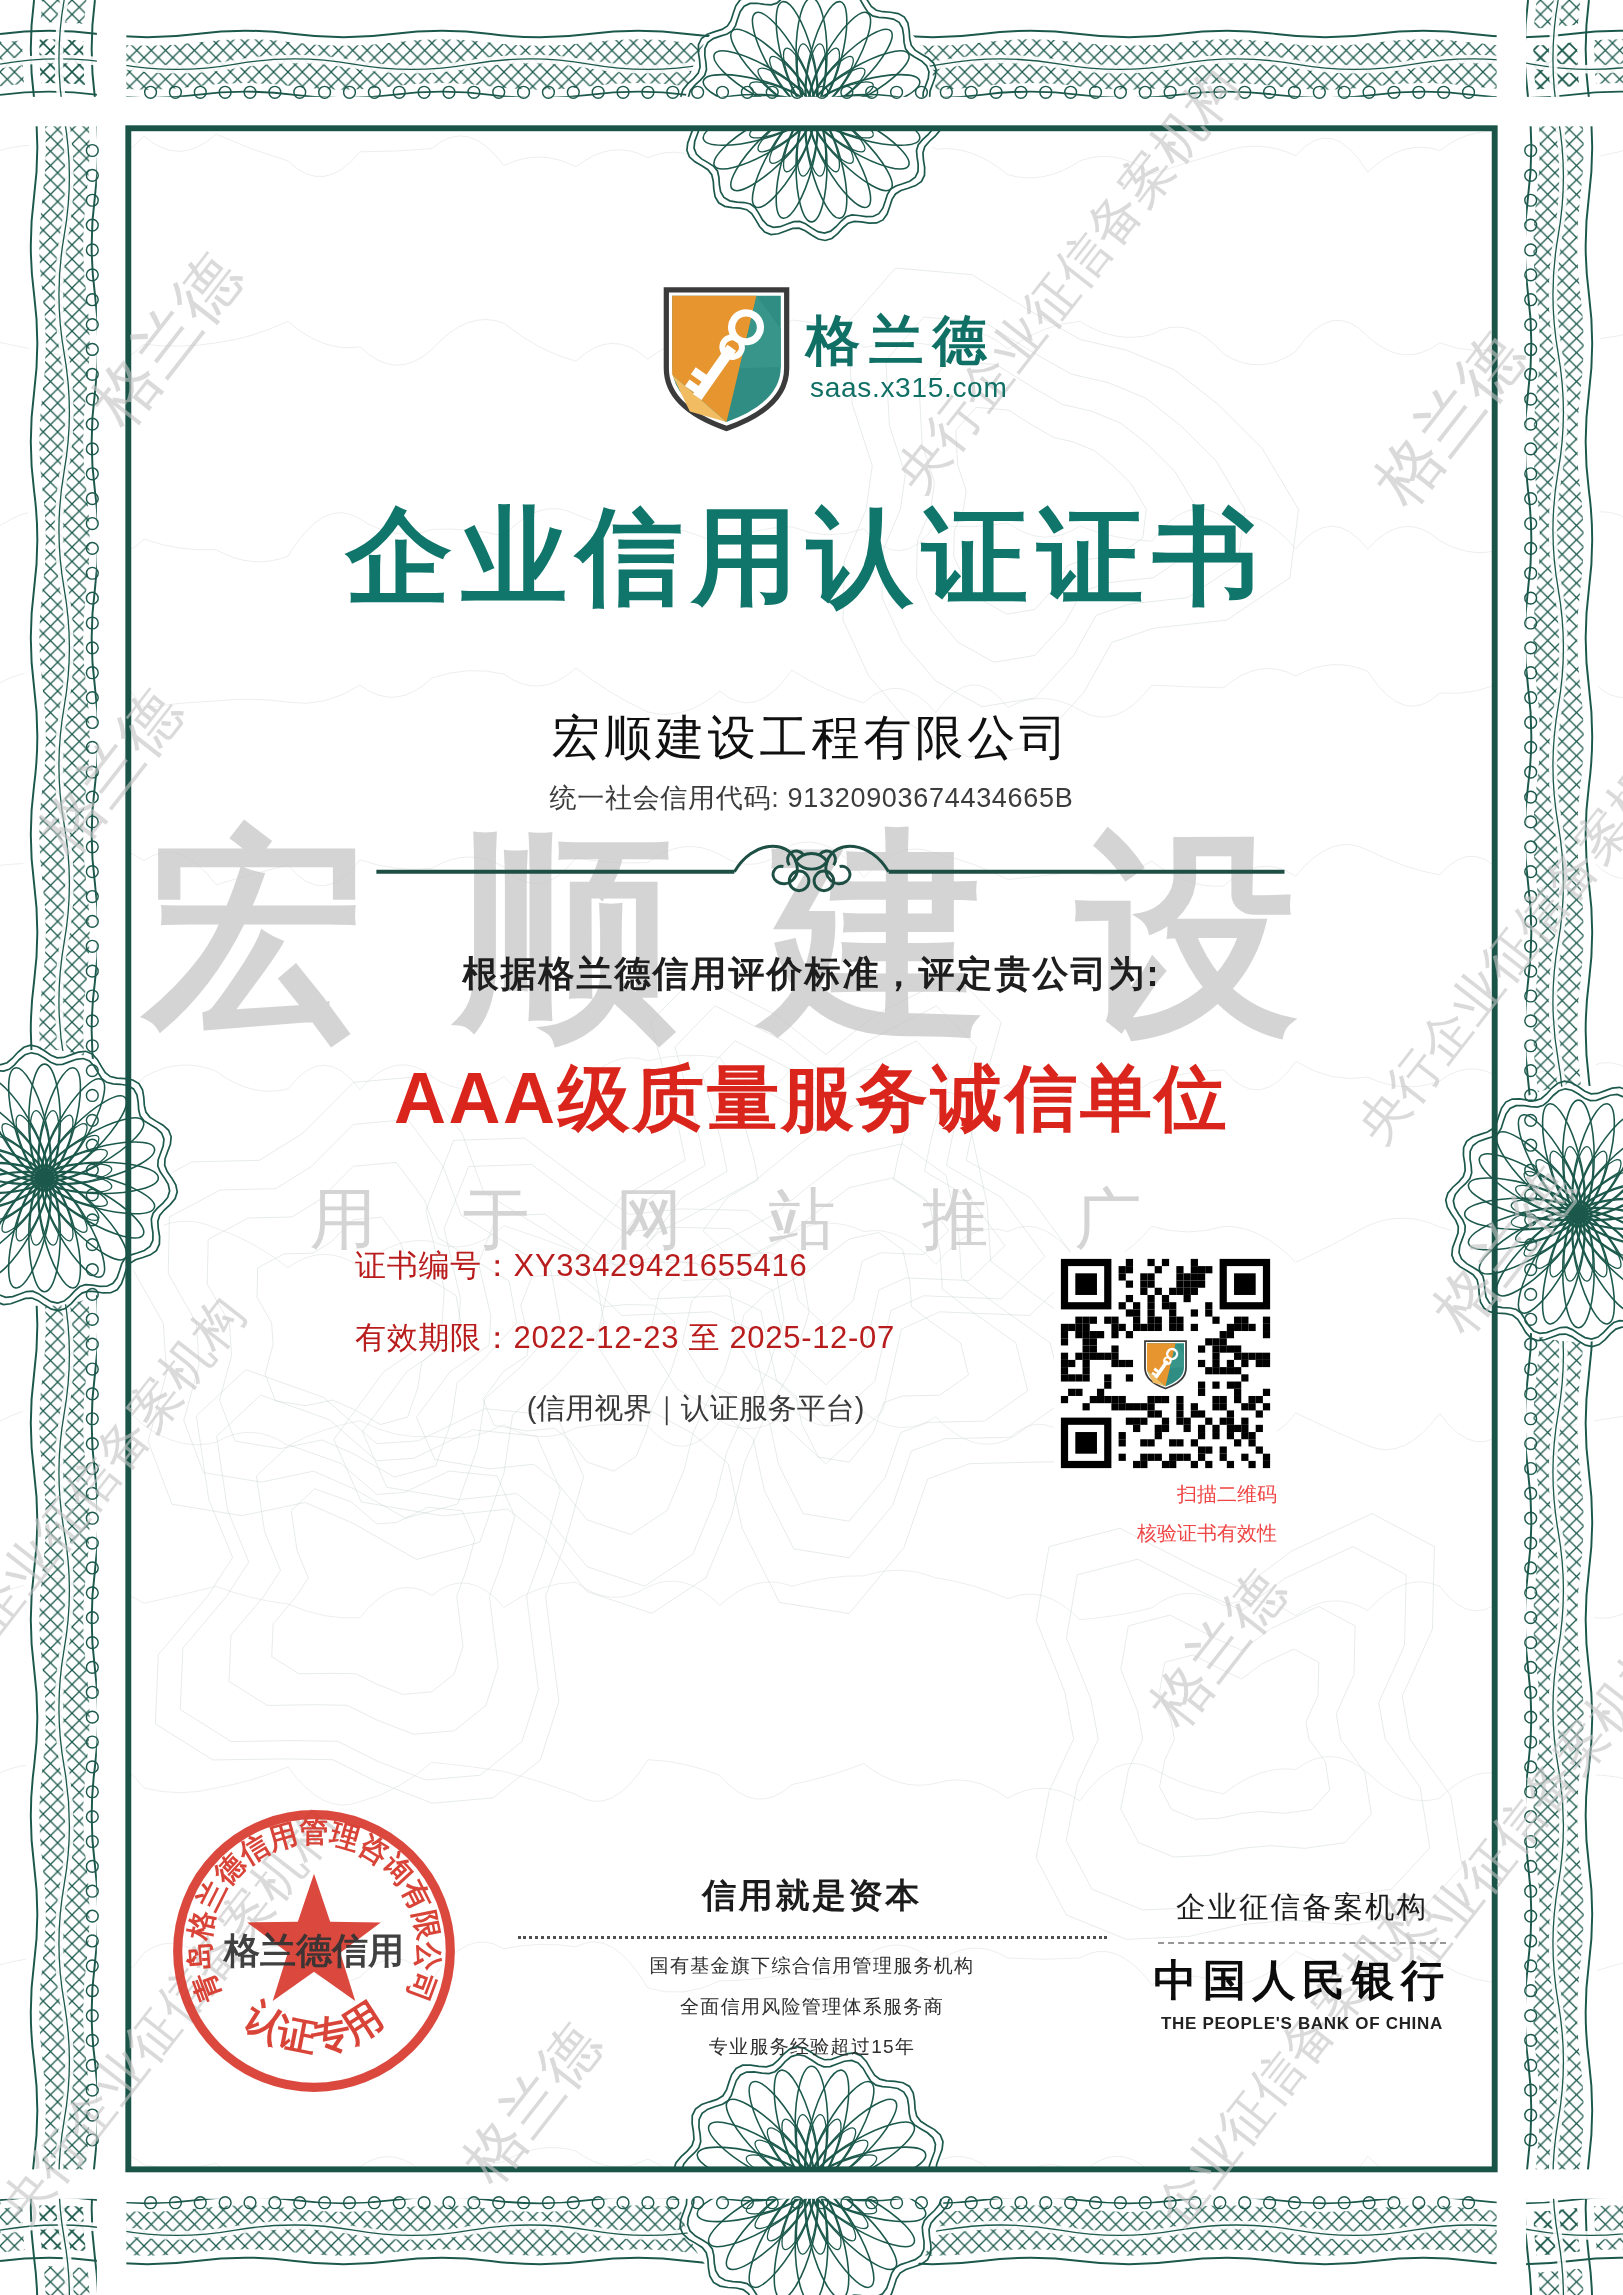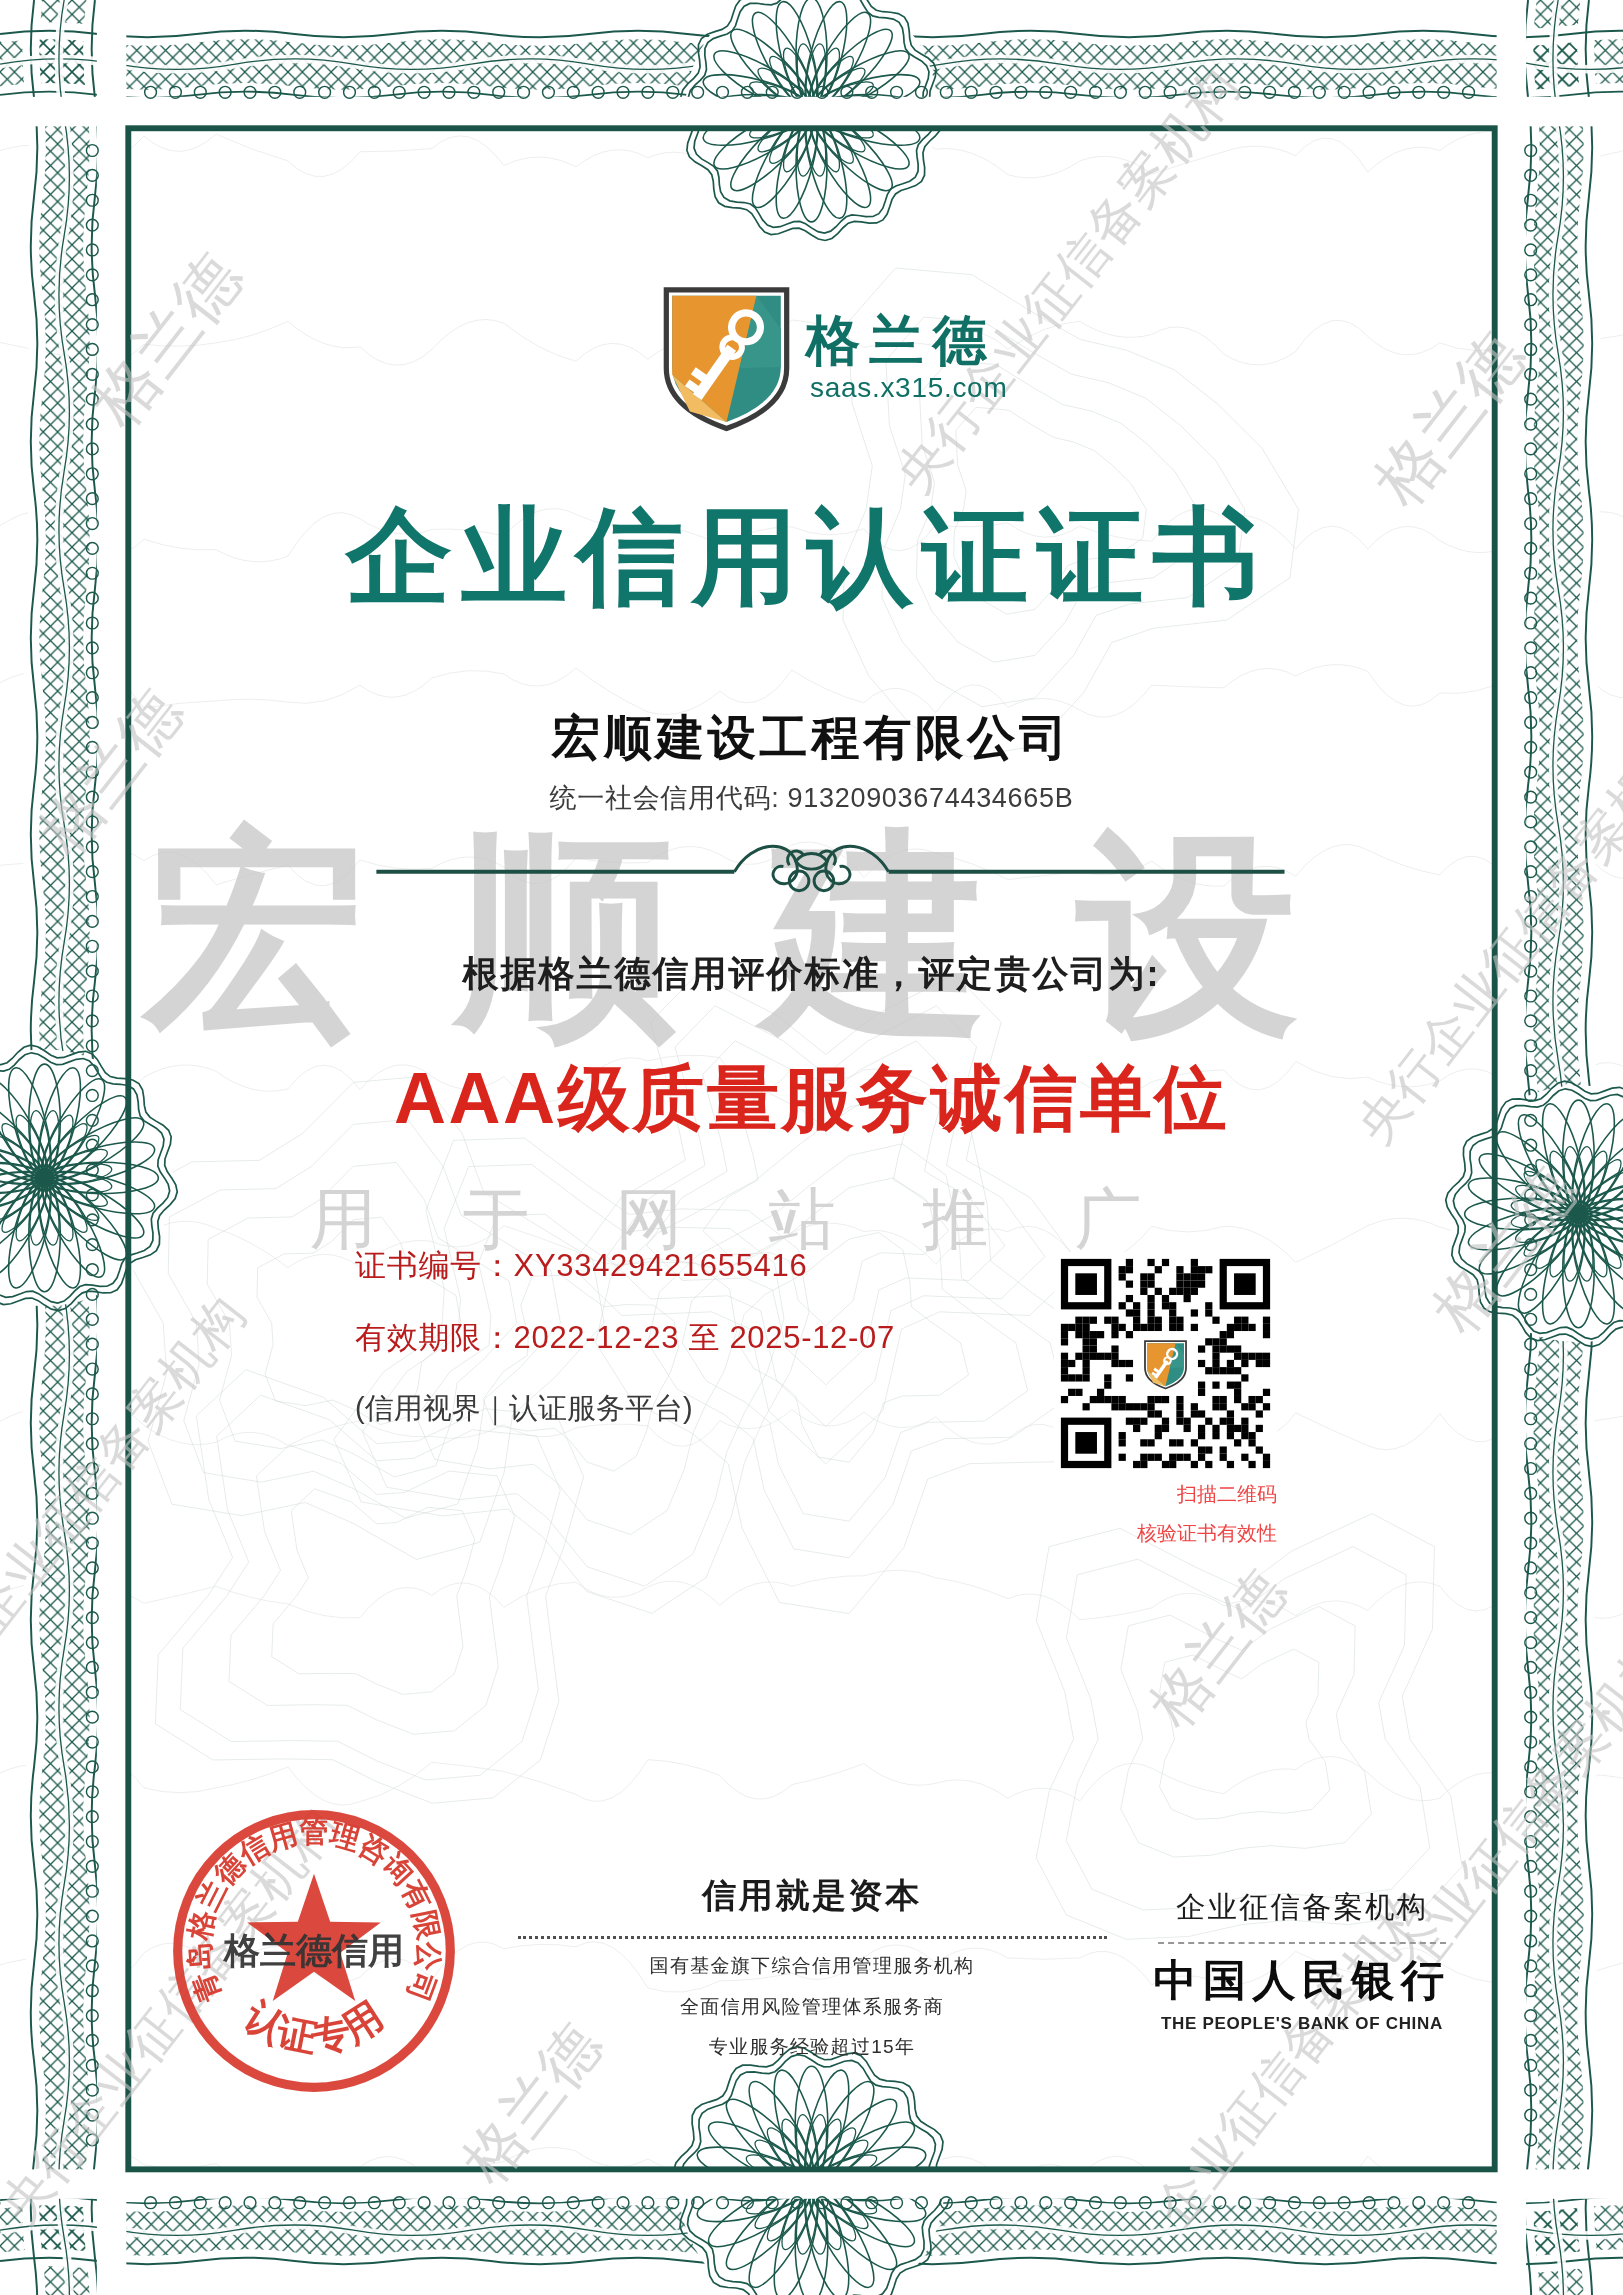--- a/index.html
+++ b/index.html
@@ -11,29 +11,29 @@
   #deco{position:absolute;left:0;top:0;z-index:0;}
   .wm-layer{position:absolute;inset:0;z-index:1;}
   .wm{position:absolute;color:#c4c4c4;opacity:.62;white-space:nowrap;font-weight:500;
       transform:translate(-50%,-50%) rotate(-52deg);}
   .wm-big{top:789px;font-size:221px;font-weight:600;letter-spacing:90px;color:#c3c3c3;opacity:.7;
           transform:translateX(-45px);z-index:1;}
   .wm-usage{top:1174px;font-size:67px;letter-spacing:86px;color:#cfcfcf;opacity:.88;font-weight:500;
           transform:translateX(-43px);z-index:1;}
   .z2{z-index:2;} .z3{z-index:3;} .z4{z-index:4;}
   .title{top:486px;font-size:106px;font-weight:900;color:#10756a;letter-spacing:9.2px;transform:translateX(-4.6px);}
-  .company{top:706px;font-size:48px;font-weight:700;color:#101010;letter-spacing:3.9px;}
+  .company{top:706px;font-size:48px;font-weight:400;color:#101010;letter-spacing:3.9px;}
   .code{top:780px;font-size:27px;color:#3c3c3c;letter-spacing:0.7px;}
   .intro{top:950px;font-size:36px;color:#1e1e1e;font-weight:600;letter-spacing:2px;}
   .grade{top:1051px;font-size:72px;font-weight:900;color:#da251d;letter-spacing:2.6px;}
   .brand{left:806px;top:305px;font-size:54px;font-weight:800;color:#117065;letter-spacing:9.2px;}
   .domain{left:810px;top:372px;font-size:28px;color:#117065;letter-spacing:0.7px;}
   .details{left:355px;top:1245px;width:681px;}
   .drow{font-size:31px;color:#b91c1c;margin-bottom:30px;letter-spacing:0.7px;}
-  .dnote{font-size:29px;color:#3a3a3a;text-align:left;margin-top:6.5px;}
+  .dnote{font-size:29px;color:#3a3a3a;text-align:center;margin-top:6.5px;}
   .qr-cap{left:1054px;width:223px;text-align:right;font-size:20px;color:#ef4444;}
   .f-center{left:452px;top:1873px;width:720px;text-align:center;color:#2d2d2d;}
   .f-slogan{font-size:34px;font-weight:800;color:#1b1b1b;letter-spacing:2.6px;}
   .f-dot{width:589px;margin:17px auto 0;border-top:3.9px dotted #4f4f4f;height:0;}
   .f-line{font-size:19px;margin-top:14.4px;letter-spacing:1.3px;}
   .f-right{left:1153px;top:1888px;width:298px;text-align:center;}
   .fr-title{font-size:29.5px;color:#1c1c1c;letter-spacing:2px;}
   .fr-dash{width:288px;margin:14.4px auto 0;border-top:2px dashed #979797;height:0;}
   .fr-bank{font-size:43px;font-weight:700;color:#0c0c0c;letter-spacing:6.5px;
            font-family:"DejaVu Serif","Liberation Serif",serif;margin-top:7.9px;}

